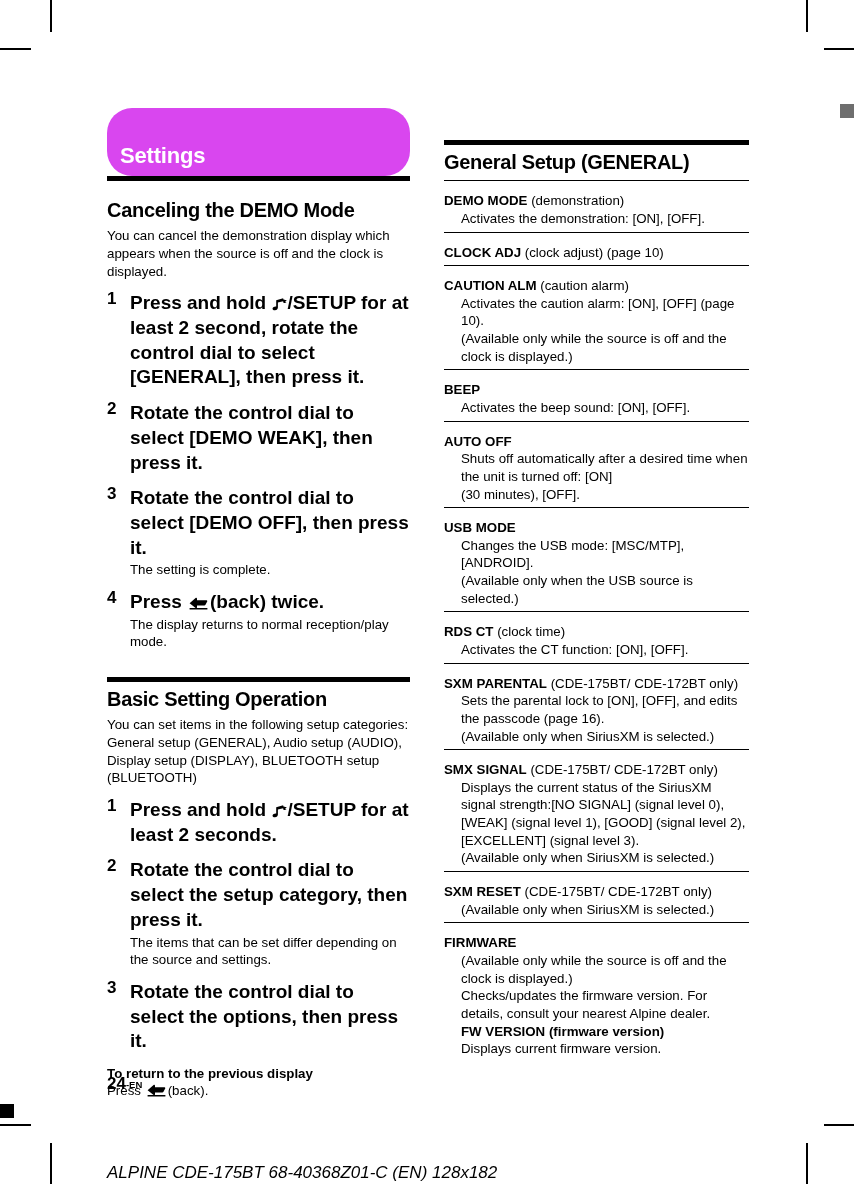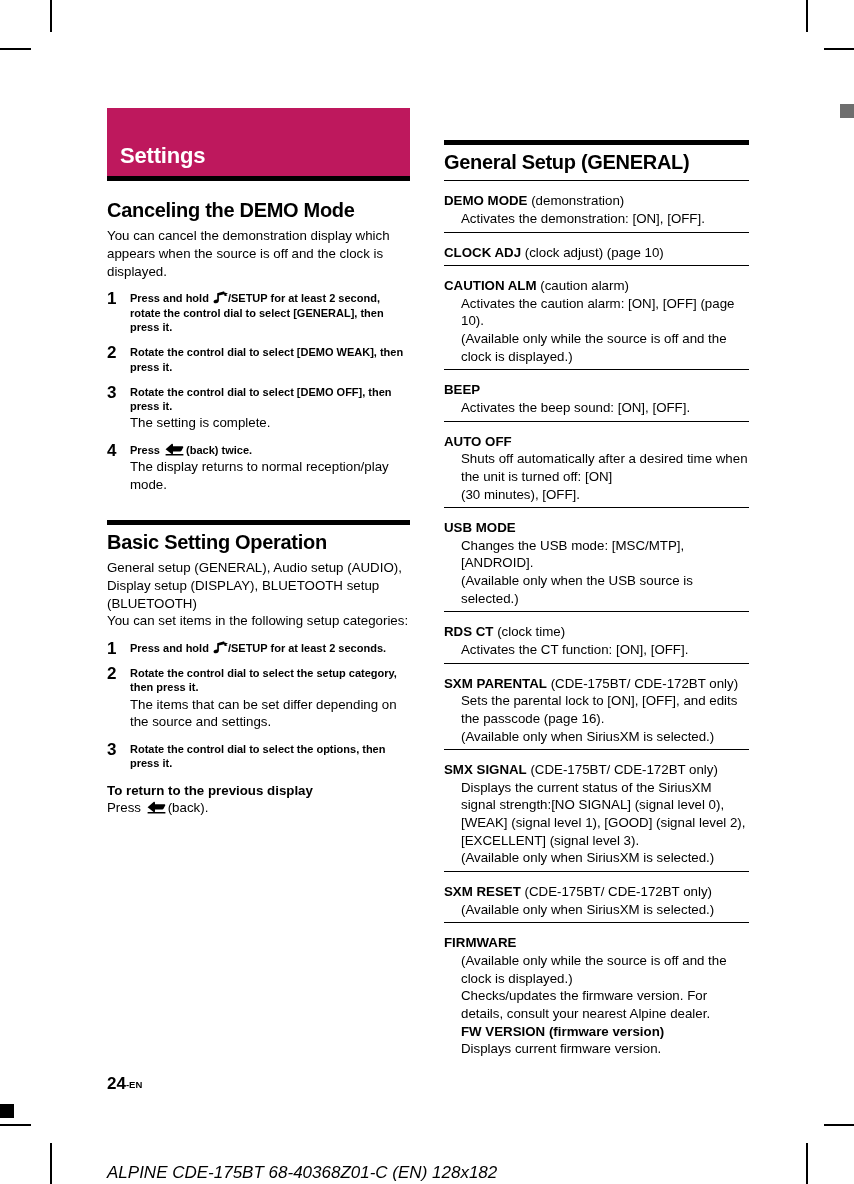--- a/index.html
+++ b/index.html
@@ -42,24 +42,25 @@
   .col {
     position: absolute;
     top: 108px;
     width: 303px;
   }
   .col-left  { left: 107px; }
   .col-right { left: 444px; width: 305px; margin-top: 32px; }
 
   
   .chapter-banner {
-    background: #be185d;
+    background: #d946ef;
     height: 68px;
     position: relative;
     margin-bottom: 0;
+    border-radius: 25px;
   }
   .chapter-banner .chapter-title {
     position: absolute;
     left: 13px;
     bottom: 7px;
     color: #ffffff;
     font-size: 22px;
     font-weight: bold;
     letter-spacing: -0.2px;
   }
@@ -96,21 +97,21 @@
     padding-left: 23px;
     margin-bottom: 11px;
   }
   .step .num {
     position: absolute;
     left: 0; top: -2px;
     font-size: 17px;
     font-weight: bold;
   }
   .step .step-title {
-    font-size: 11px;
+    font-size: 19px;
     font-weight: bold;
     line-height: 1.3;
   }
   .step .step-note {
     font-size: 13.3px;
     font-weight: normal;
     line-height: 1.33;
     margin-top: 1px;
   }
 
@@ -237,22 +238,22 @@
           </span><span>(back) twice.</span>
         </div>
         <div class="step-note">The display returns to normal reception/play mode.</div>
       </div>
 
     </div>
 
     <div class="section-rule"></div>
     <div class="h1">Basic Setting Operation</div>
 
+    <div class="body-text">You can set items in the following setup categories:</div>
     <div class="body-text">General setup (GENERAL), Audio setup (AUDIO), Display setup (DISPLAY), BLUETOOTH setup (BLUETOOTH)</div>
-    <div class="body-text">You can set items in the following setup categories:</div>
 
     <div class="steps">
 
       <div class="step">
         <span class="num">1</span>
         <div class="step-title">
           <span>Press and hold </span><span class="icon-setup">
             <svg viewBox="0 0 15 13" width="15" height="13" aria-hidden="true">
               <path d="M3.0 12.3 C1.2 12.3 0.2 11.3 0.6 10.2 C1.0 9.0 2.7 8.2 4.2 8.5 L4.2 2.2 L11.2 0.2 L11.2 1.2 C12.6 1.8 13.9 2.2 14.8 2.3 L13.0 4.0 L14.6 5.0 C13.2 5.3 11.9 5.0 11.2 4.4 L11.2 3.2 L5.9 4.6 L5.9 9.6 C5.9 11.2 4.6 12.3 3.0 12.3 Z" fill="#000"></path>
             </svg>

